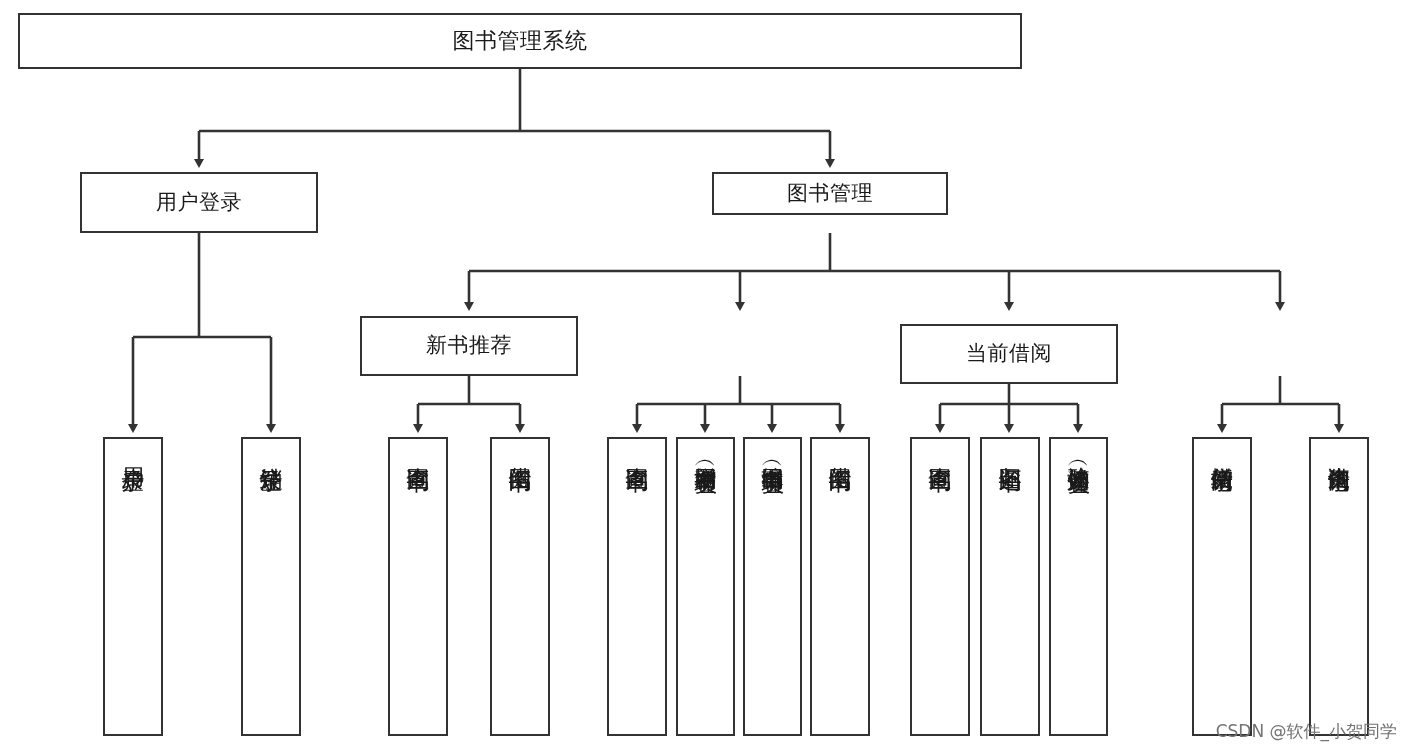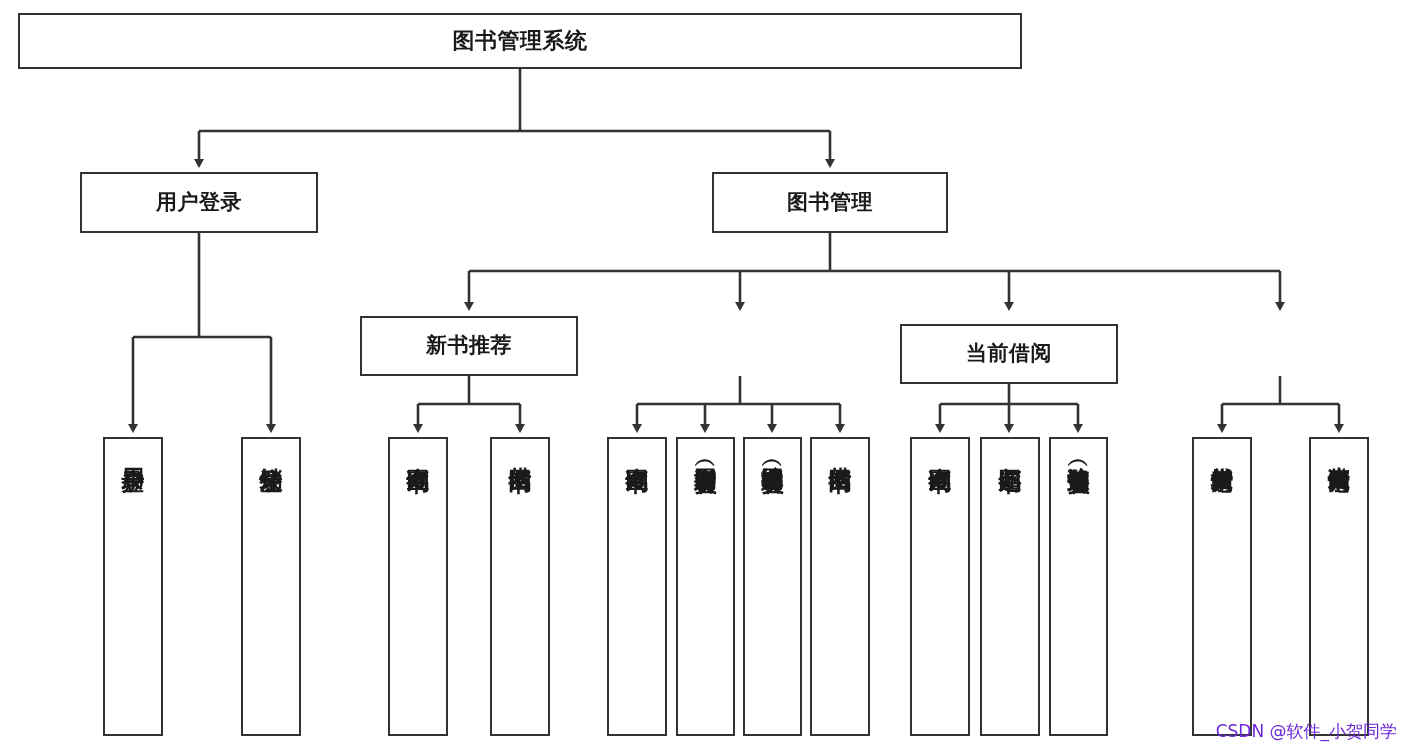--- a/index.html
+++ b/index.html
@@ -25,21 +25,20 @@
     height: 747px;
   }
   .node-box {
     position: absolute;
     box-sizing: border-box;
     border: 2px solid #333333;
     background: #ffffff;
     display: flex;
     align-items: center;
     justify-content: center;
-    font-weight: bold;
   }
   .node-label-h {
     font-size: 21px;
     color: #1a1a1a;
     line-height: 1.1;
     white-space: nowrap;
     letter-spacing: 0.5px;
   }
   .node-box.top .node-label-h { font-size: 22px; }
   .node-box.leaf {
@@ -56,21 +55,21 @@
     letter-spacing: 1px;
     white-space: nowrap;
     text-align: center;
   }
   .leaf-tall .node-label-v { font-size: 22px; }
   #watermark {
     position: absolute;
     right: 8px;
     bottom: 4px;
     font-size: 17px;
-    color: #6d28d9;
+    color: #737373;
     white-space: nowrap;
     pointer-events: none;
   }
 </style>
 </head>
 <body>
 
 <div id="canvas">
 
   <svg id="diagram-svg" viewBox="0 0 1405 747" xmlns="http://www.w3.org/2000/svg">
@@ -127,21 +126,21 @@
   </svg>
 
   <div class="node-box top" style="left:18px; top:13px; width:1004px; height:56px;">
     <span class="node-label-h">图书管理系统</span>
   </div>
 
   <div class="node-box" style="left:80px; top:172px; width:238px; height:61px;">
     <span class="node-label-h">用户登录</span>
   </div>
 
-  <div class="node-box" style="left:712px; top:172px; width:236px; height:61px;">
+  <div class="node-box" style="left:712px; top:172px; width:236px; height:43px;">
     <span class="node-label-h">图书管理</span>
   </div>
 
   <div class="node-box" style="left:360px; top:316px; width:218px; height:60px;">
     <span class="node-label-h">新书推荐</span>
   </div>
 
 
   <div class="node-box" style="left:900px; top:316px; width:218px; height:60px;margin-top:8px;">
     <span class="node-label-h">当前借阅</span>

